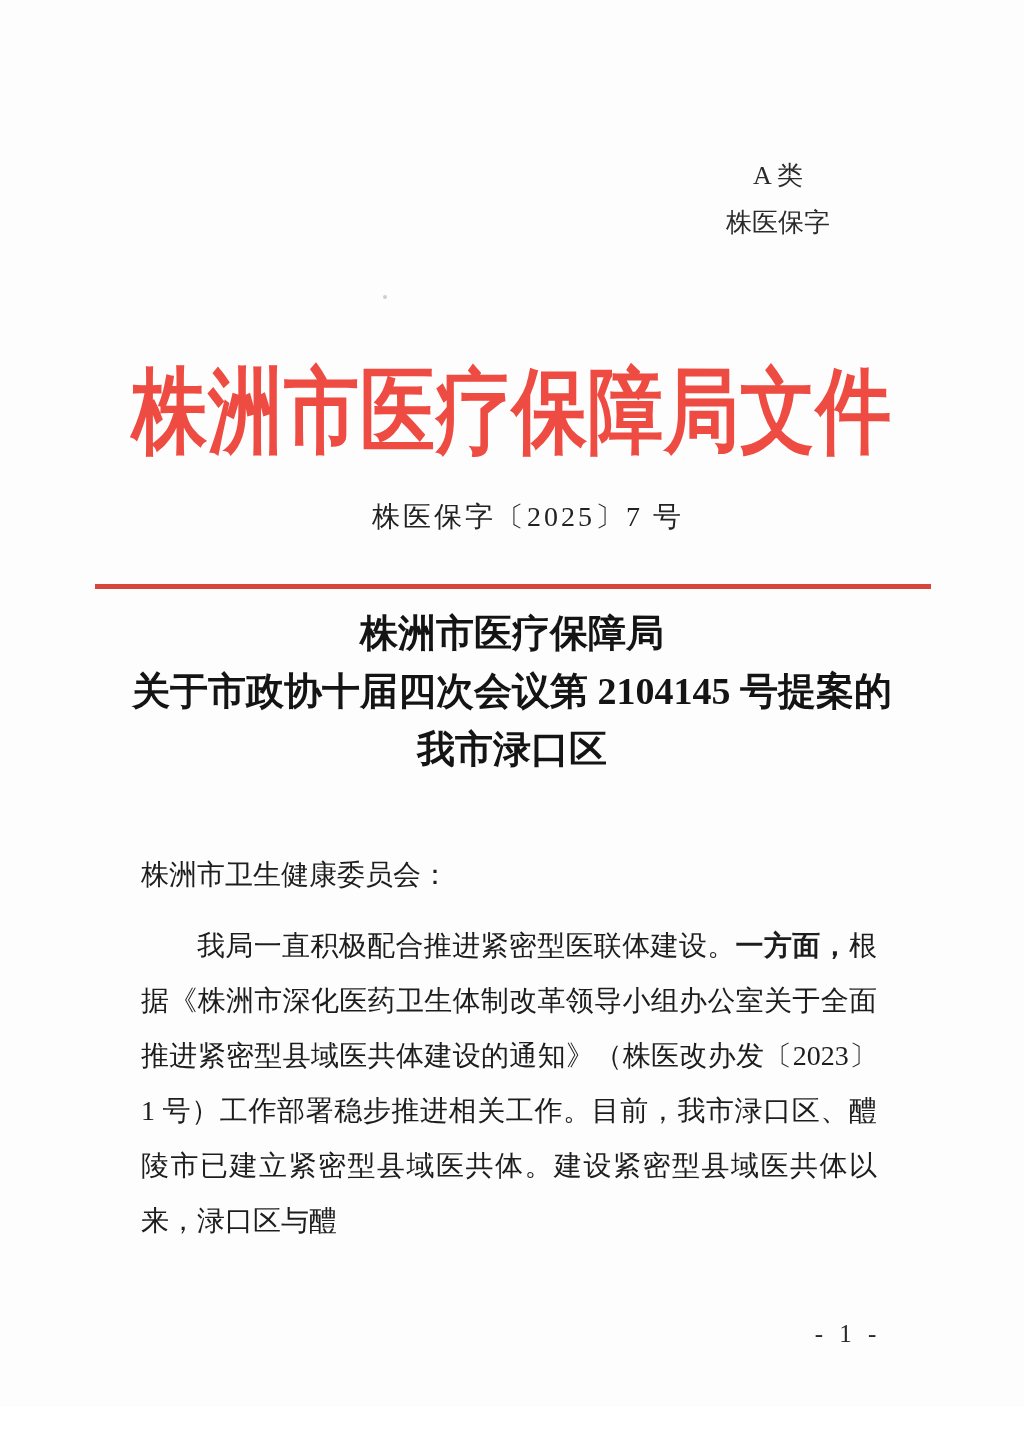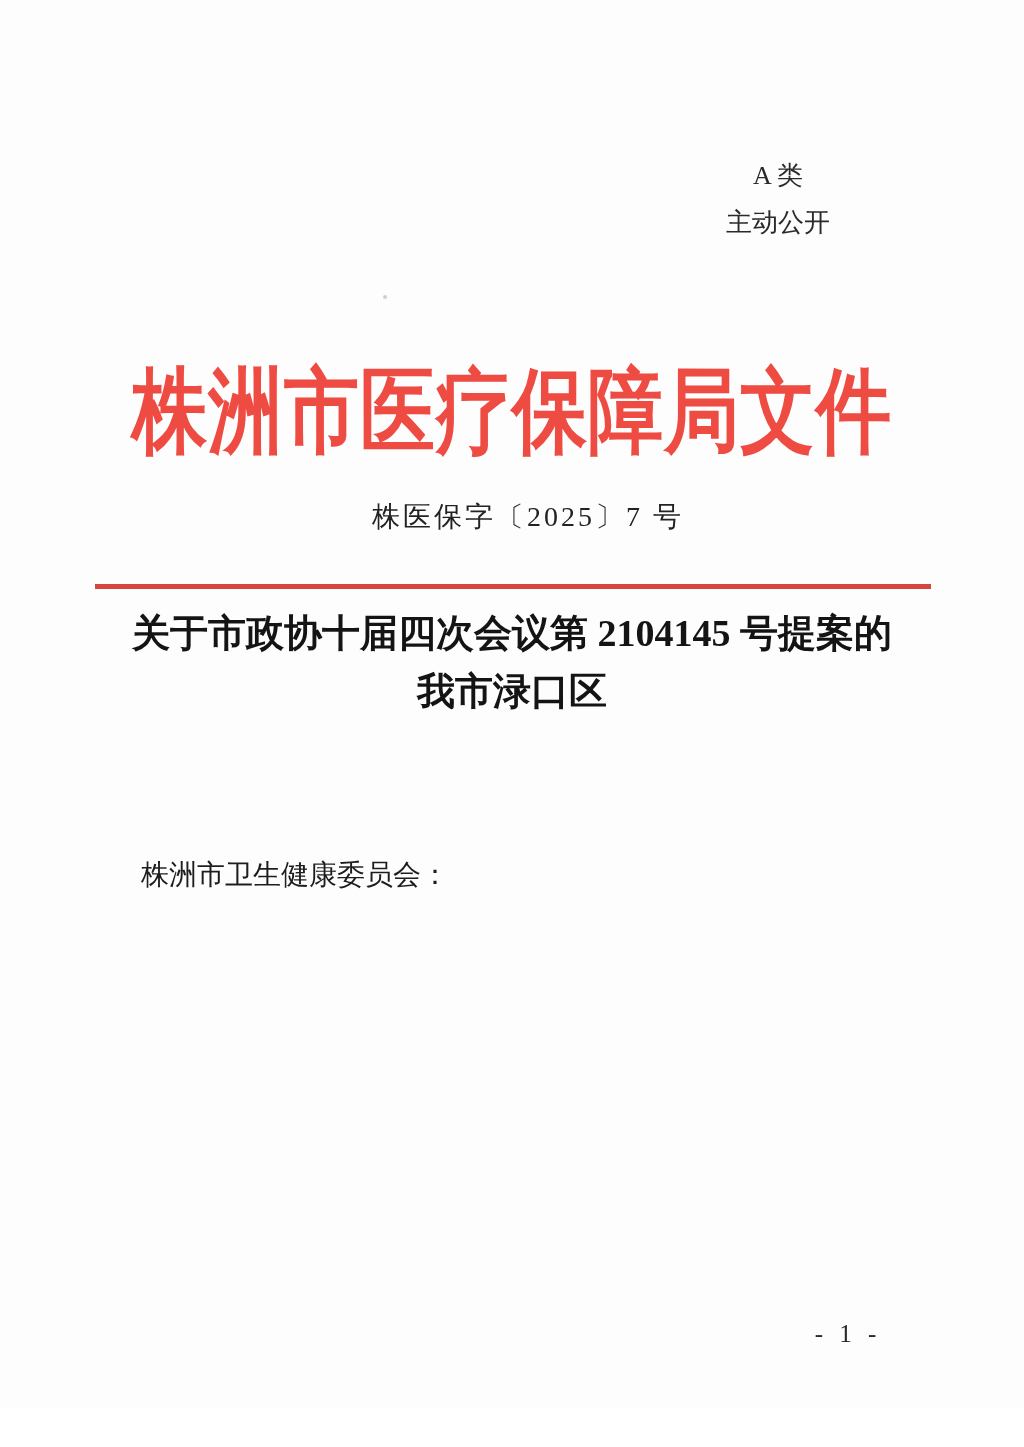--- a/index.html
+++ b/index.html
@@ -123,37 +123,39 @@
     white-space: nowrap;
   }
 </style>
 </head>
 <body>
 
 <div class="page">
 
   <div class="classification">
     <div>A 类</div>
-    <div>主动公开</div>
+    <div>株医保字</div>
   </div>
 
   <div class="speck"></div>
 
   <div class="letterhead" style="color: rgb(238, 76, 66);">株洲市医疗保障局文件</div>
 
   <div class="doc-number">株医保字〔2025〕7 号</div>
 
   <div class="divider" style="background: rgb(216, 69, 60);"></div>
 
   <div class="doc-title">
+    <p class="title-line">株洲市医疗保障局</p>
     <p class="title-line">关于市政协十届四次会议第 2104145 号提案的</p>
     <p class="title-line">我市渌口区</p>
   </div>
 
   <div class="body-text" style="color: rgb(29, 29, 29);">
     <p class="para">株洲市卫生健康委员会：</p>
     <div>
+        <p class="para indent"><span>我局一直积极配合推进紧密型医联体建设。</span><span class="bold">一方面，</span><span>根据《株洲市深化医药卫生体制改革领导小组办公室关于全面推进紧密型县域医共体建设的通知》（株医改办发〔2023〕1 号）工作部署稳步推进相关工作。目前，我市渌口区、醴陵市已建立紧密型县域医共体。建设紧密型县域医共体以来，渌口区与醴</span></p>
       </div>
   </div>
 
   <div class="page-num">- 1 -</div>
 
 </div>
 
 </body></html>

